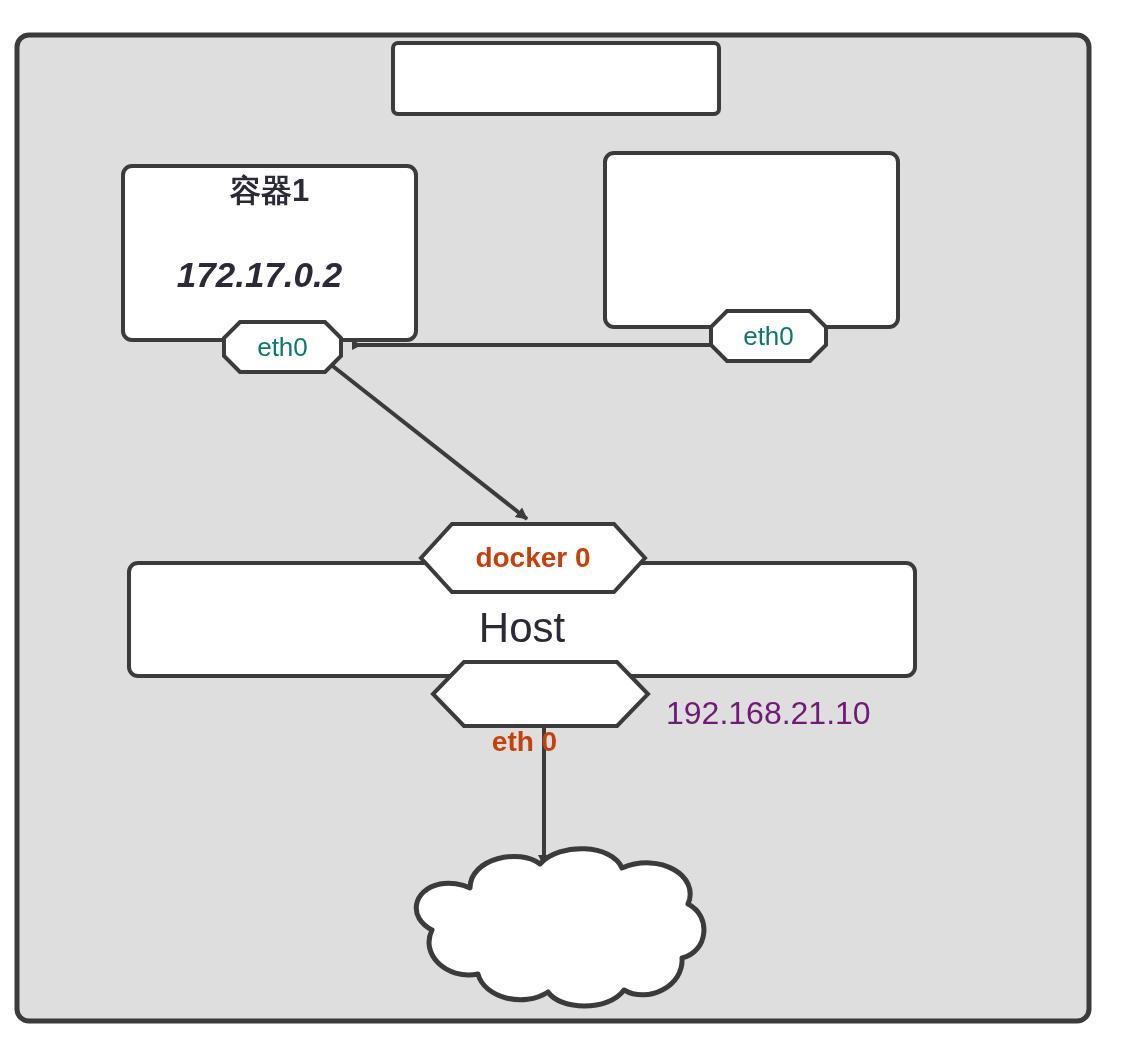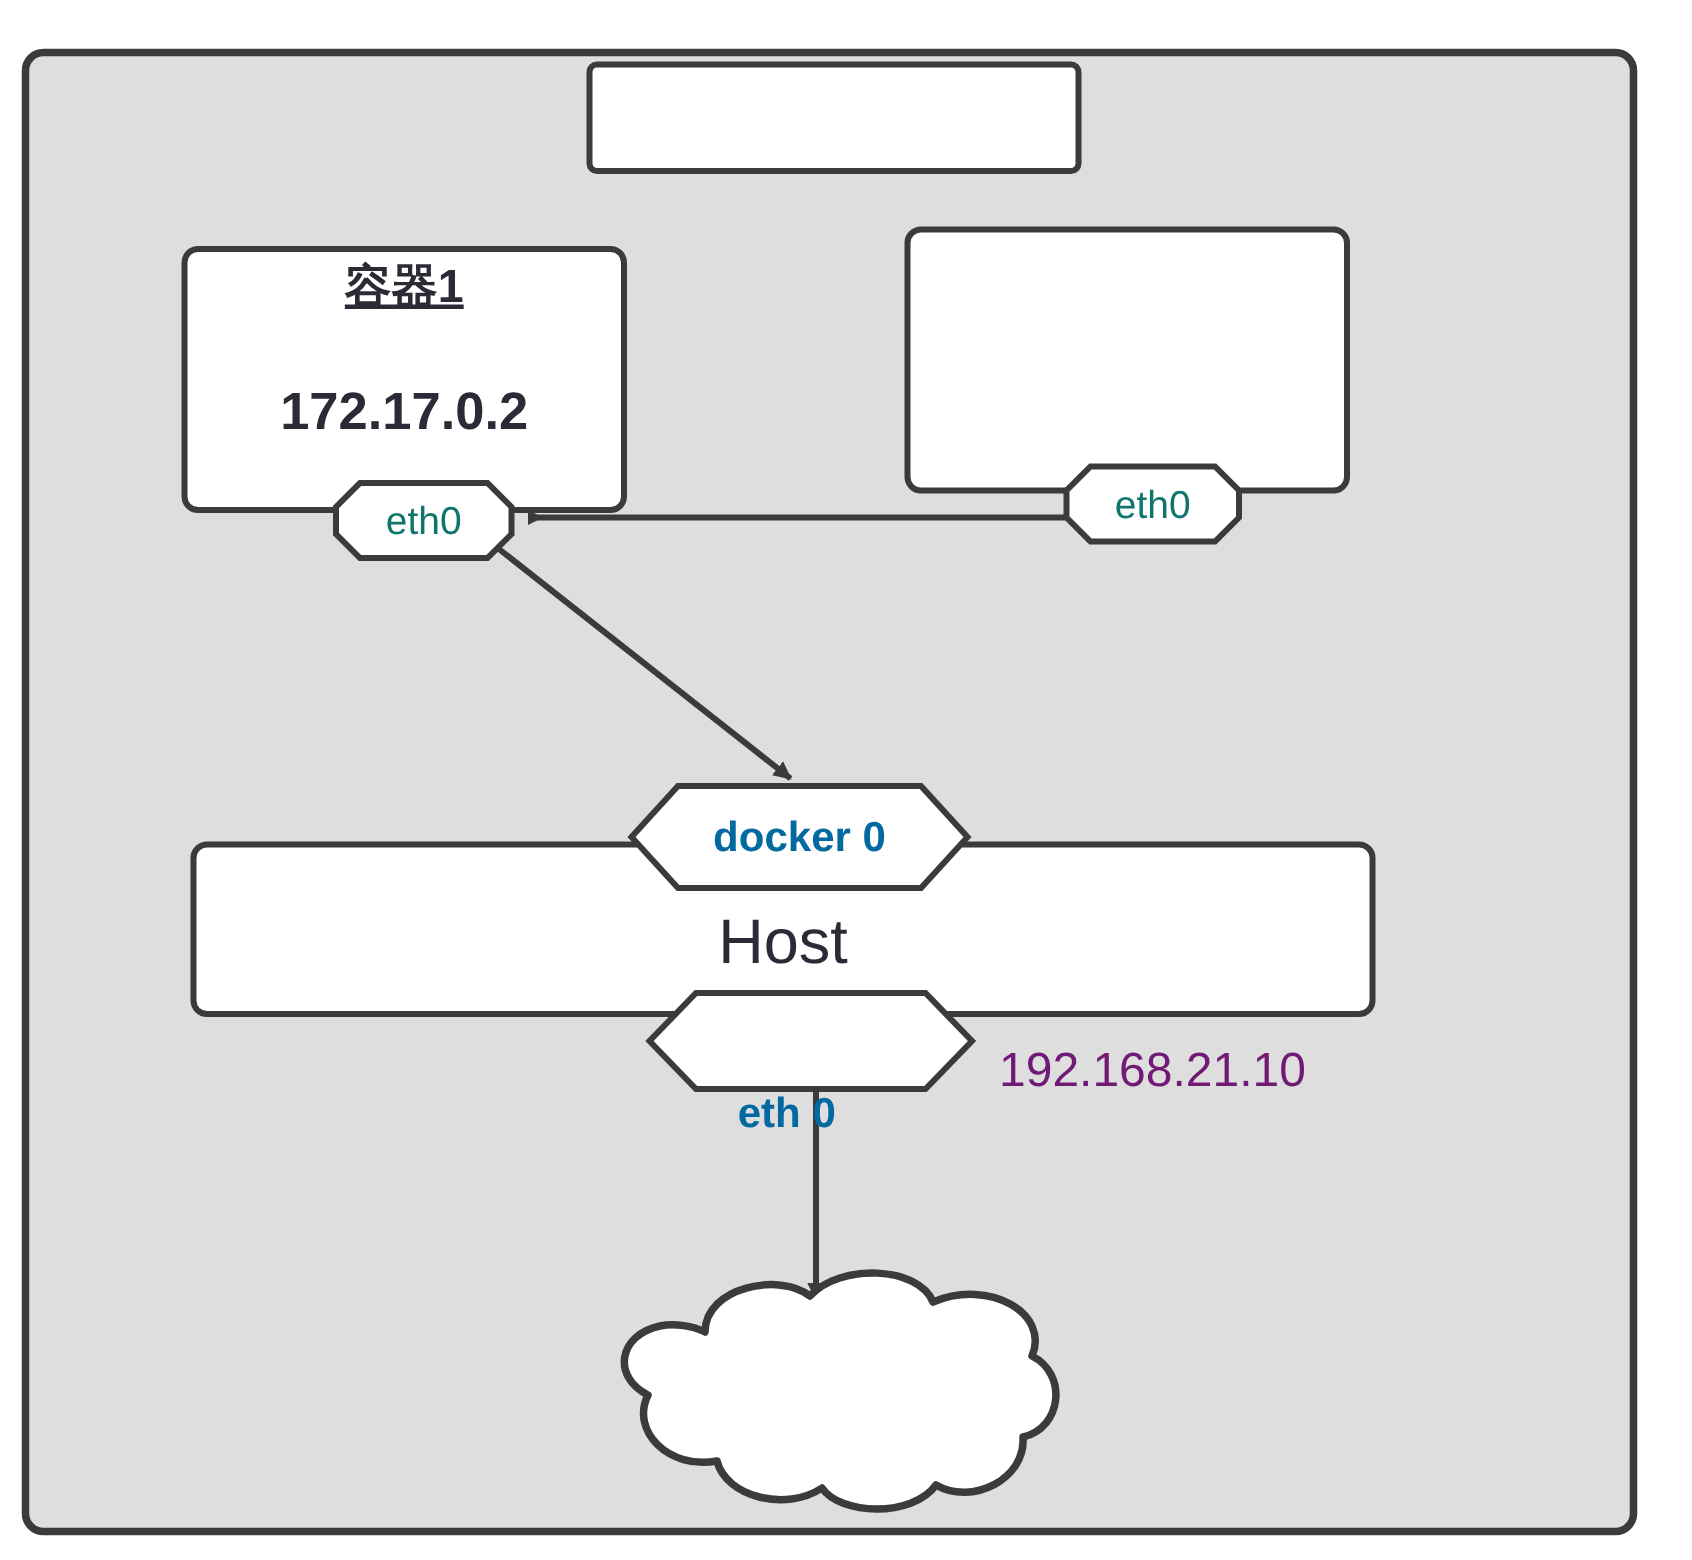--- a/index.html
+++ b/index.html
@@ -53,21 +53,21 @@
     font-weight: normal;
   }
   .badge-text-small {
     font-size: 26px;
     font-weight: normal;
     color: #0f766e;
   }
   .badge-text-bold {
     font-size: 28px;
     font-weight: bold;
-    color: #0369a1;
+    color: #c2410c;
   }
   .cloud-text {
     font-size: 38px;
     font-weight: bold;
   }
   .host-ip-text {
     font-size: 32px;
     font-weight: normal;
     color: #701a75;
   }
@@ -118,23 +118,23 @@
              C 446 980, 420 954, 432 930
              C 408 918, 412 890, 440 884
              C 450 882, 462 884, 470 888 Z" fill="#ffffff" stroke="#3b3b3b" stroke-width="5" stroke-linejoin="round"></path>
 
     <polygon points="240,322 325,322 341,338 341,356 325,372 240,372 224,356 224,338" fill="#ffffff" stroke="#3b3b3b" stroke-width="4"></polygon>
 
     <polygon points="727,311 810,311 826,327 826,345 810,361 727,361 711,345 711,327" fill="#ffffff" stroke="#3b3b3b" stroke-width="4"></polygon>
   </svg>
 
 
-  <div class="lbl box-title" style="left:123px; top:175px; width:293px;text-decoration:underline;">容器1</div>
+  <div class="lbl box-title" style="left:123px; top:175px; width:293px;">容器1</div>
 
-  <div class="lbl box-ip" style="left:123px; top:257px; width:293px;">172.17.0.2</div>
+  <div class="lbl box-ip" style="left:113px; top:257px; width:293px;font-style:italic;">172.17.0.2</div>
 
   <div class="lbl badge-text-small" style="left:224px; top:334px; width:117px;">eth0</div>
 
 
   <div class="lbl badge-text-small" style="left:711px; top:323px; width:115px;">eth0</div>
 
   <div class="lbl badge-text-bold" style="left:421px; top:544px; width:224px;">docker 0</div>
 
   <div class="lbl host-text" style="left:129px; top:607px; width:786px;">Host</div>
 

